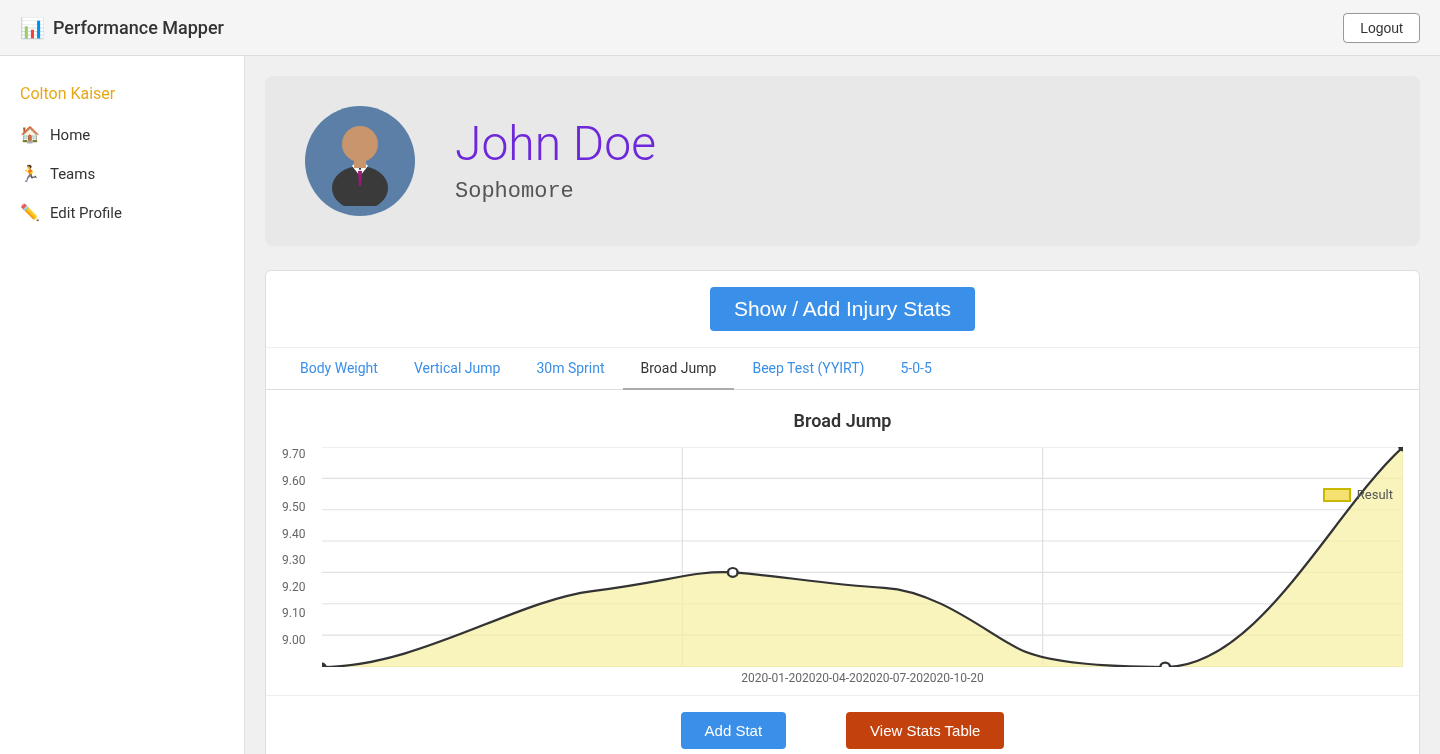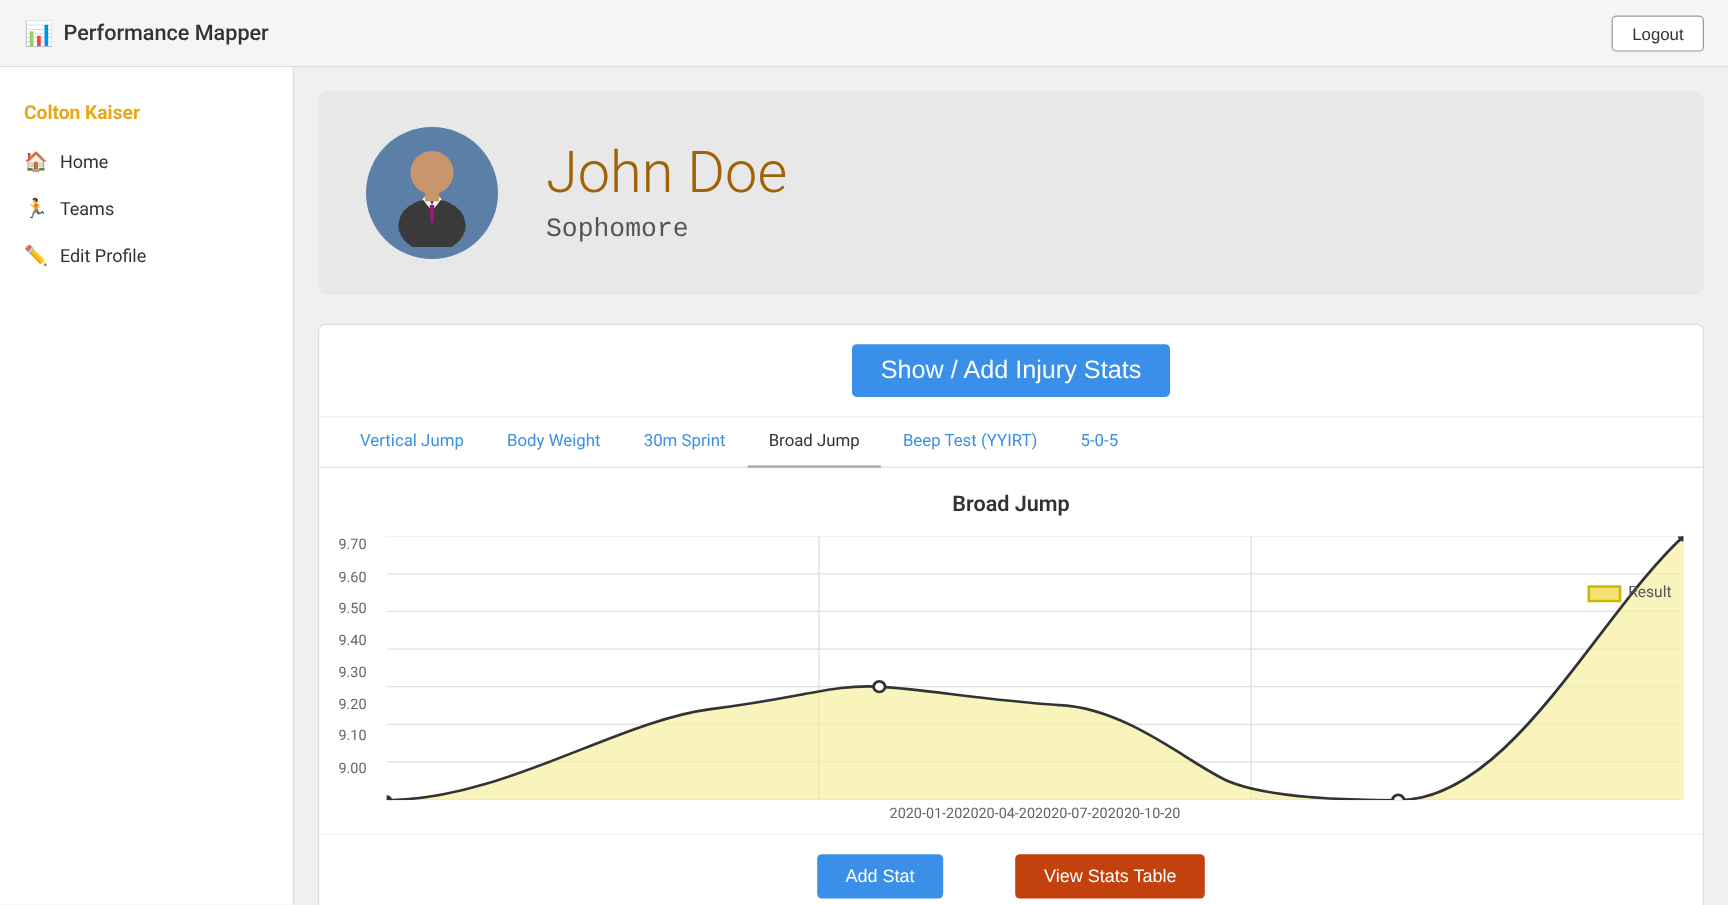--- a/index.html
+++ b/index.html
@@ -45,21 +45,21 @@
 
     
     .sidebar {
       width: 245px;
       background: white;
       border-right: 1px solid #e0e0e0;
       padding: 20px 0;
     }
     .sidebar-user {
       color: #e6a817;
-      font-weight: 700;
+      font-weight: 400;
       font-size: 16px;
       padding: 8px 20px 12px;
     }
     .sidebar-item {
       display: flex;
       align-items: center;
       gap: 10px;
       padding: 10px 20px;
       cursor: pointer;
       color: #333;
@@ -91,21 +91,21 @@
       background: #5b7fa6;
       display: flex;
       align-items: center;
       justify-content: center;
       overflow: hidden;
       flex-shrink: 0;
     }
     .profile-name {
       font-size: 48px;
       font-weight: 300;
-      color: #a16207;
+      color: #6d28d9;
       line-height: 1.1;
     }
     .profile-year {
       font-size: 22px;
       color: #555;
       margin-top: 8px;
       font-family: Liberation Mono, monospace;
     }
 
     
@@ -288,22 +288,22 @@
         <div class="profile-year">Sophomore</div>
       </div>
     </div>
 
     <div class="stats-section">
       <div class="stats-header">
         <button class="show-injury-btn">Show / Add Injury Stats</button>
       </div>
 
       <div class="tabs">
+        <div class="tab">Body Weight</div>
         <div class="tab">Vertical Jump</div>
-        <div class="tab">Body Weight</div>
         <div class="tab">30m Sprint</div>
         <div class="tab active">Broad Jump</div>
         <div class="tab">Beep Test (YYIRT)</div>
         <div class="tab">5-0-5</div>
       </div>
 
       <div class="chart-container">
         <div class="chart-title">Broad Jump</div>
 
         <div class="chart-wrapper">

